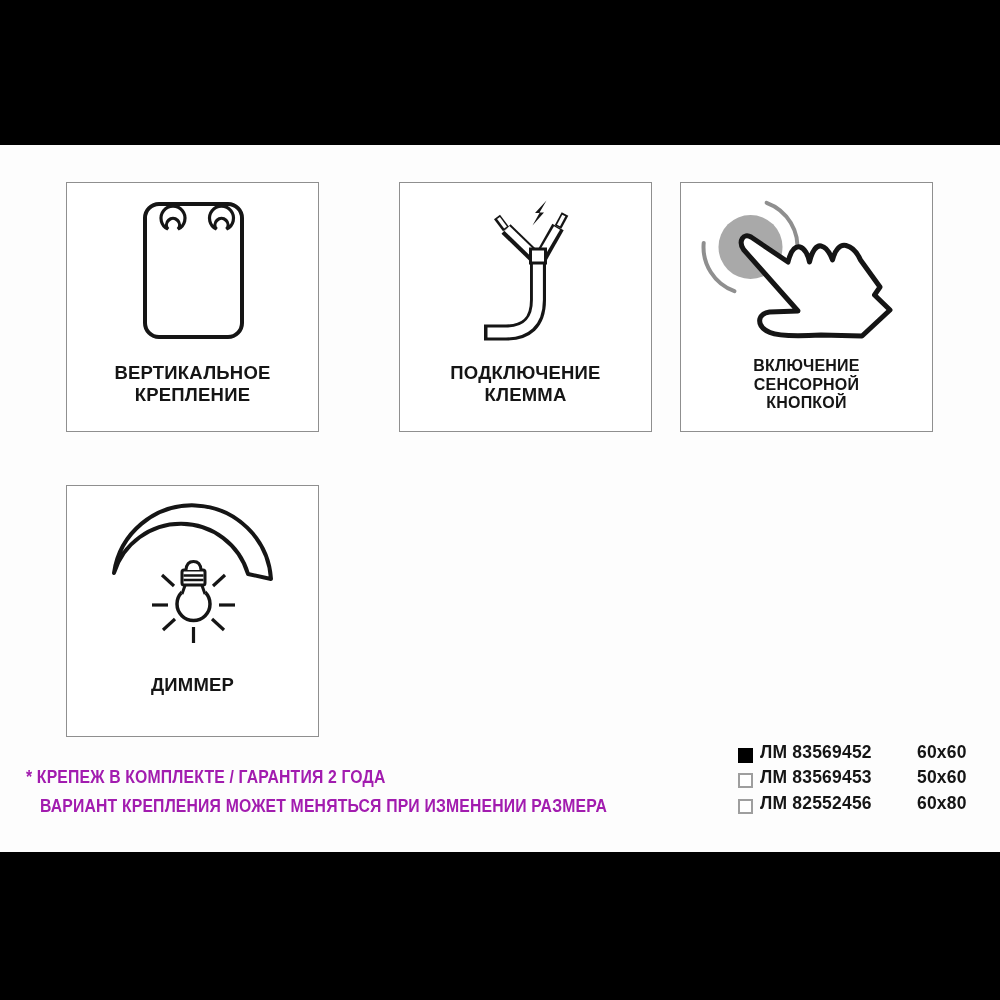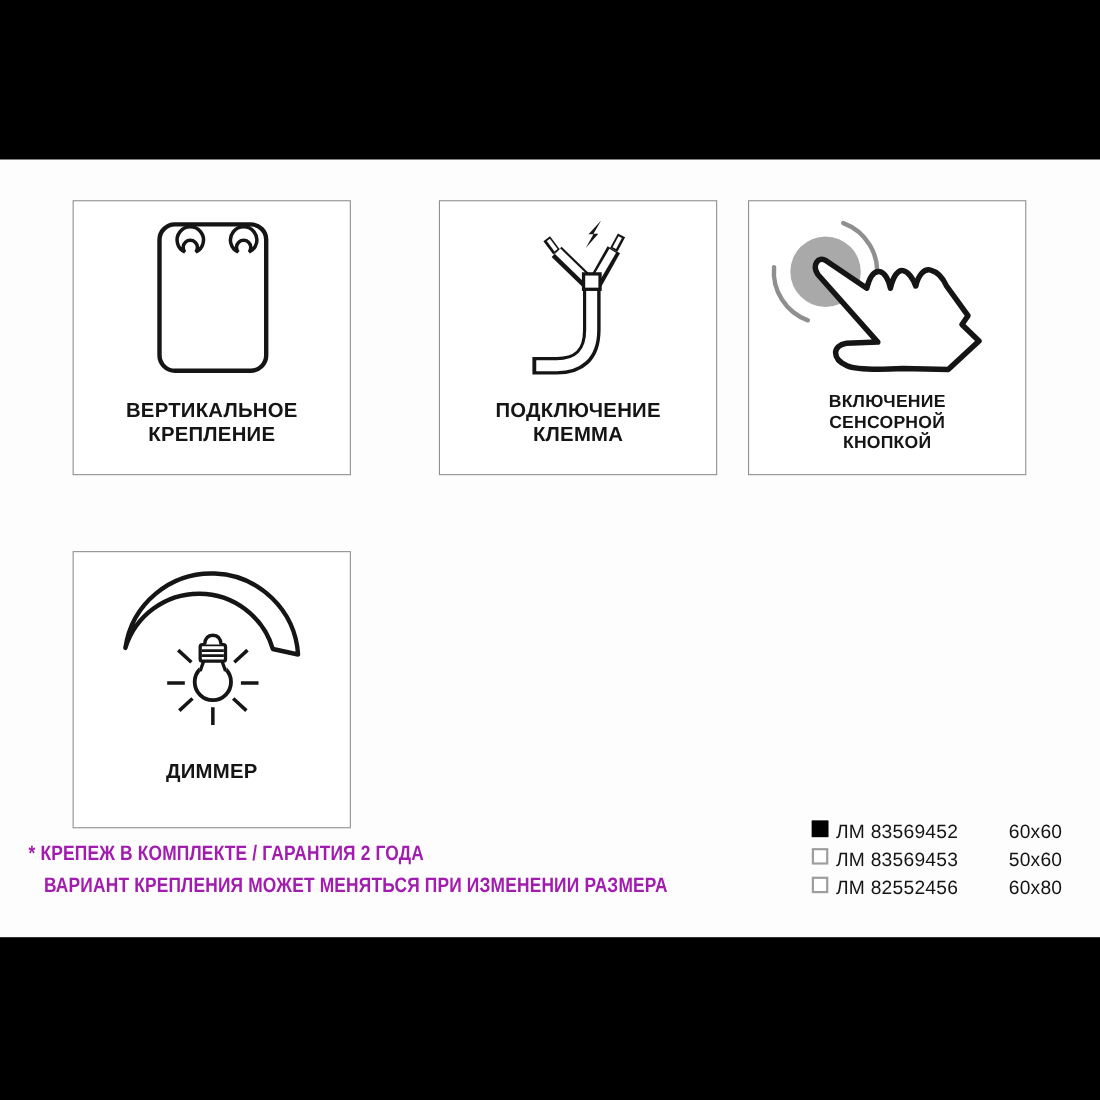--- a/index.html
+++ b/index.html
@@ -21,43 +21,43 @@
   .feature-box svg{position:absolute;left:0;top:0;}
   .feature-label{
     position:absolute;left:0;right:0;text-align:center;
     font-weight:bold;color:#151515;white-space:pre-line;
   }
   .label-lg{font-size:18.5px;line-height:22px;letter-spacing:.2px;}
   .label-sm{font-size:16px;line-height:18.5px;letter-spacing:.2px;}
   #box-mount  {left:66px; top:37px;}
   #box-wire   {left:373px;top:37px;margin-left:26px;}
   #box-touch  {left:680px;top:37px;}
-  #box-dimmer {left:66px; top:356px;height:250px;text-decoration:underline;}
+  #box-dimmer {left:66px; top:340px;height:250px;text-decoration:underline;}
   #box-mount  .feature-label{top:179px;}
   #box-wire   .feature-label{top:179px;}
   #box-touch  .feature-label{top:174px;}
   #box-dimmer .feature-label{top:188px;}
 
   .notes{
     position:absolute;left:26px;top:617px;
     font-weight:bold;color:#a21caf;font-size:19px;line-height:29px;
     white-space:nowrap;
   }
   .note-line span{
     display:inline-block;transform:scaleX(.83);transform-origin:0 50%;
     letter-spacing:.2px;
   }
   .note-line.indented span{margin-left:14px;}
 
   .variants{
     position:absolute;left:738px;top:601px;
   }
   .variant-row{
-    display:flex;align-items:flex-start;height:17px;margin-bottom:8.4px;
-    font-weight:normal;color:#151515;font-size:17.5px;letter-spacing:.2px;
+    display:flex;align-items:flex-end;height:17px;margin-bottom:8.4px;
+    font-weight:bold;color:#151515;font-size:17.5px;letter-spacing:.2px;
     white-space:nowrap;
   }
   .chk{
     width:15px;height:15px;box-sizing:border-box;
     border:2px solid #9e9e9e;background:#fff;margin-right:7px;flex:none;
   }
   .variant-row.selected .chk{background:#000;border-color:#000;}
   .sku{display:inline-block;width:145px;}
   .size{display:inline-block;margin-left:12px;}
 </style>

